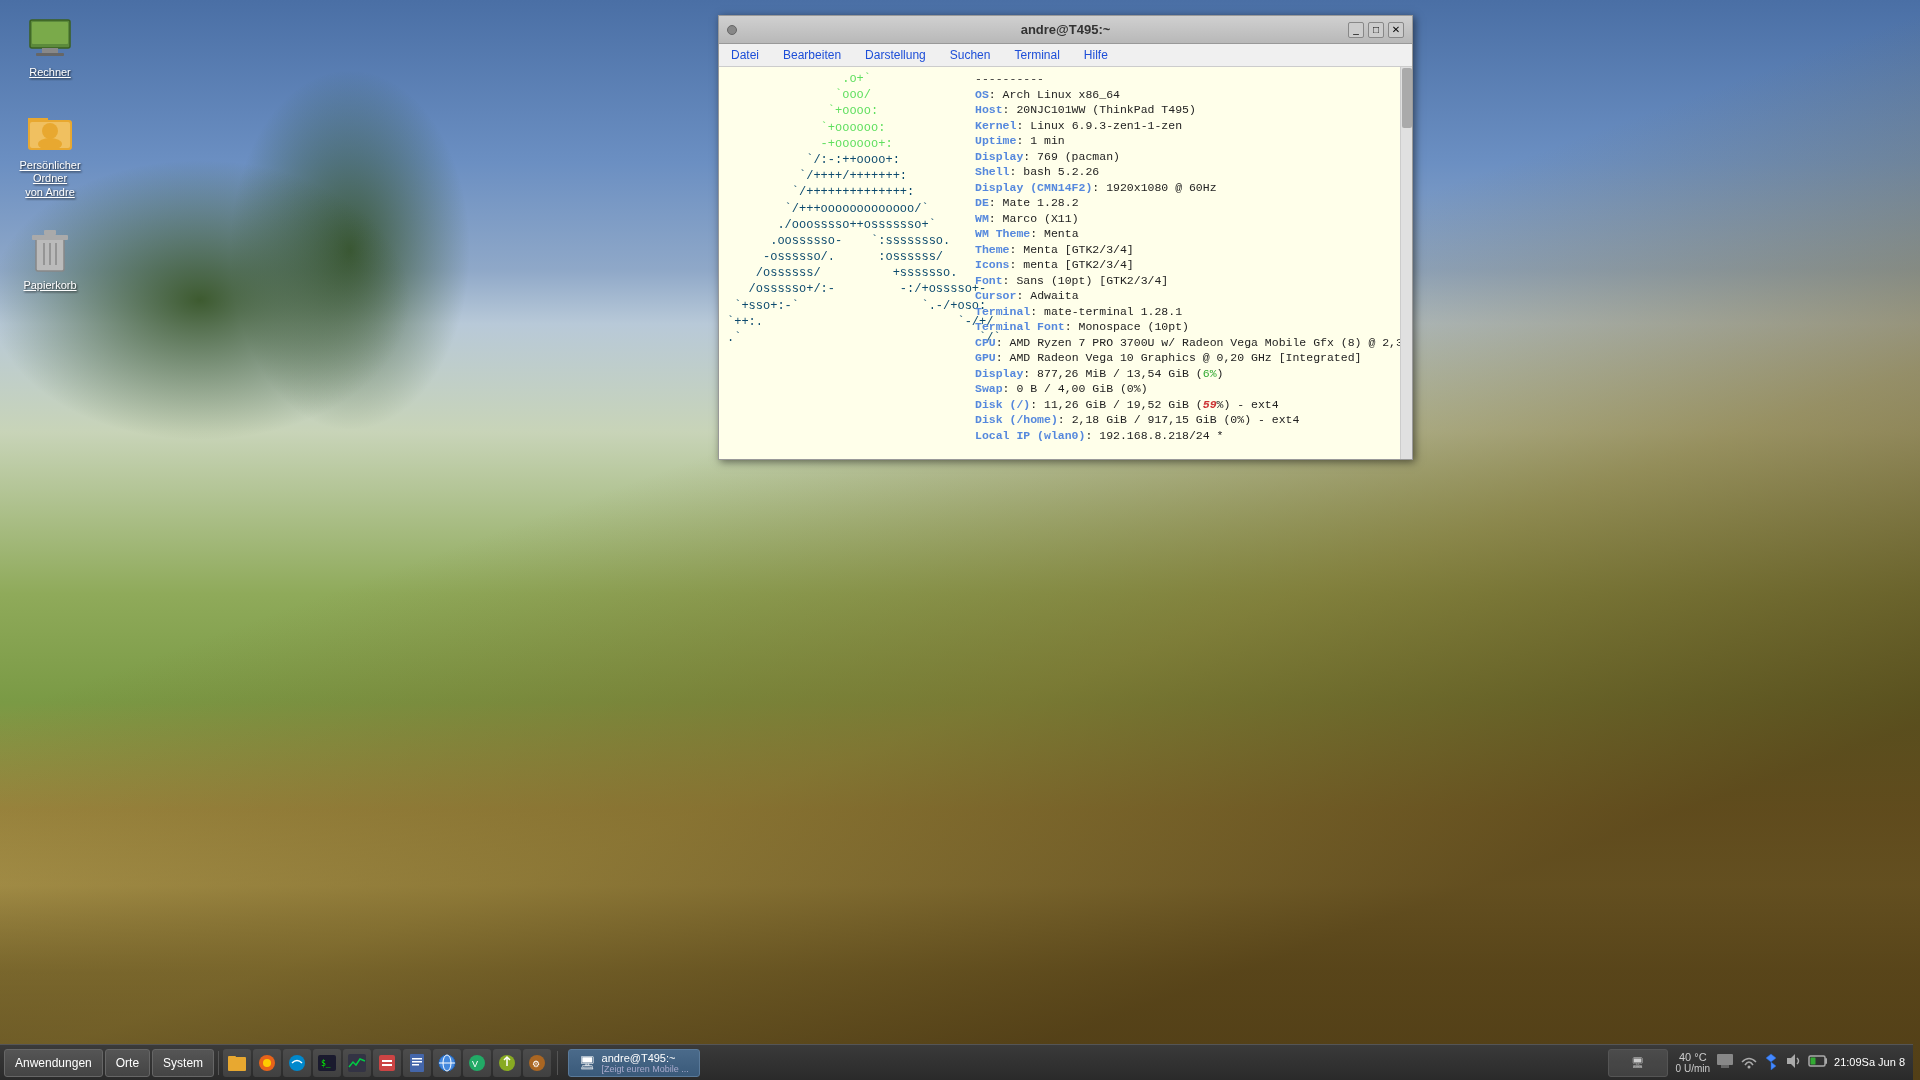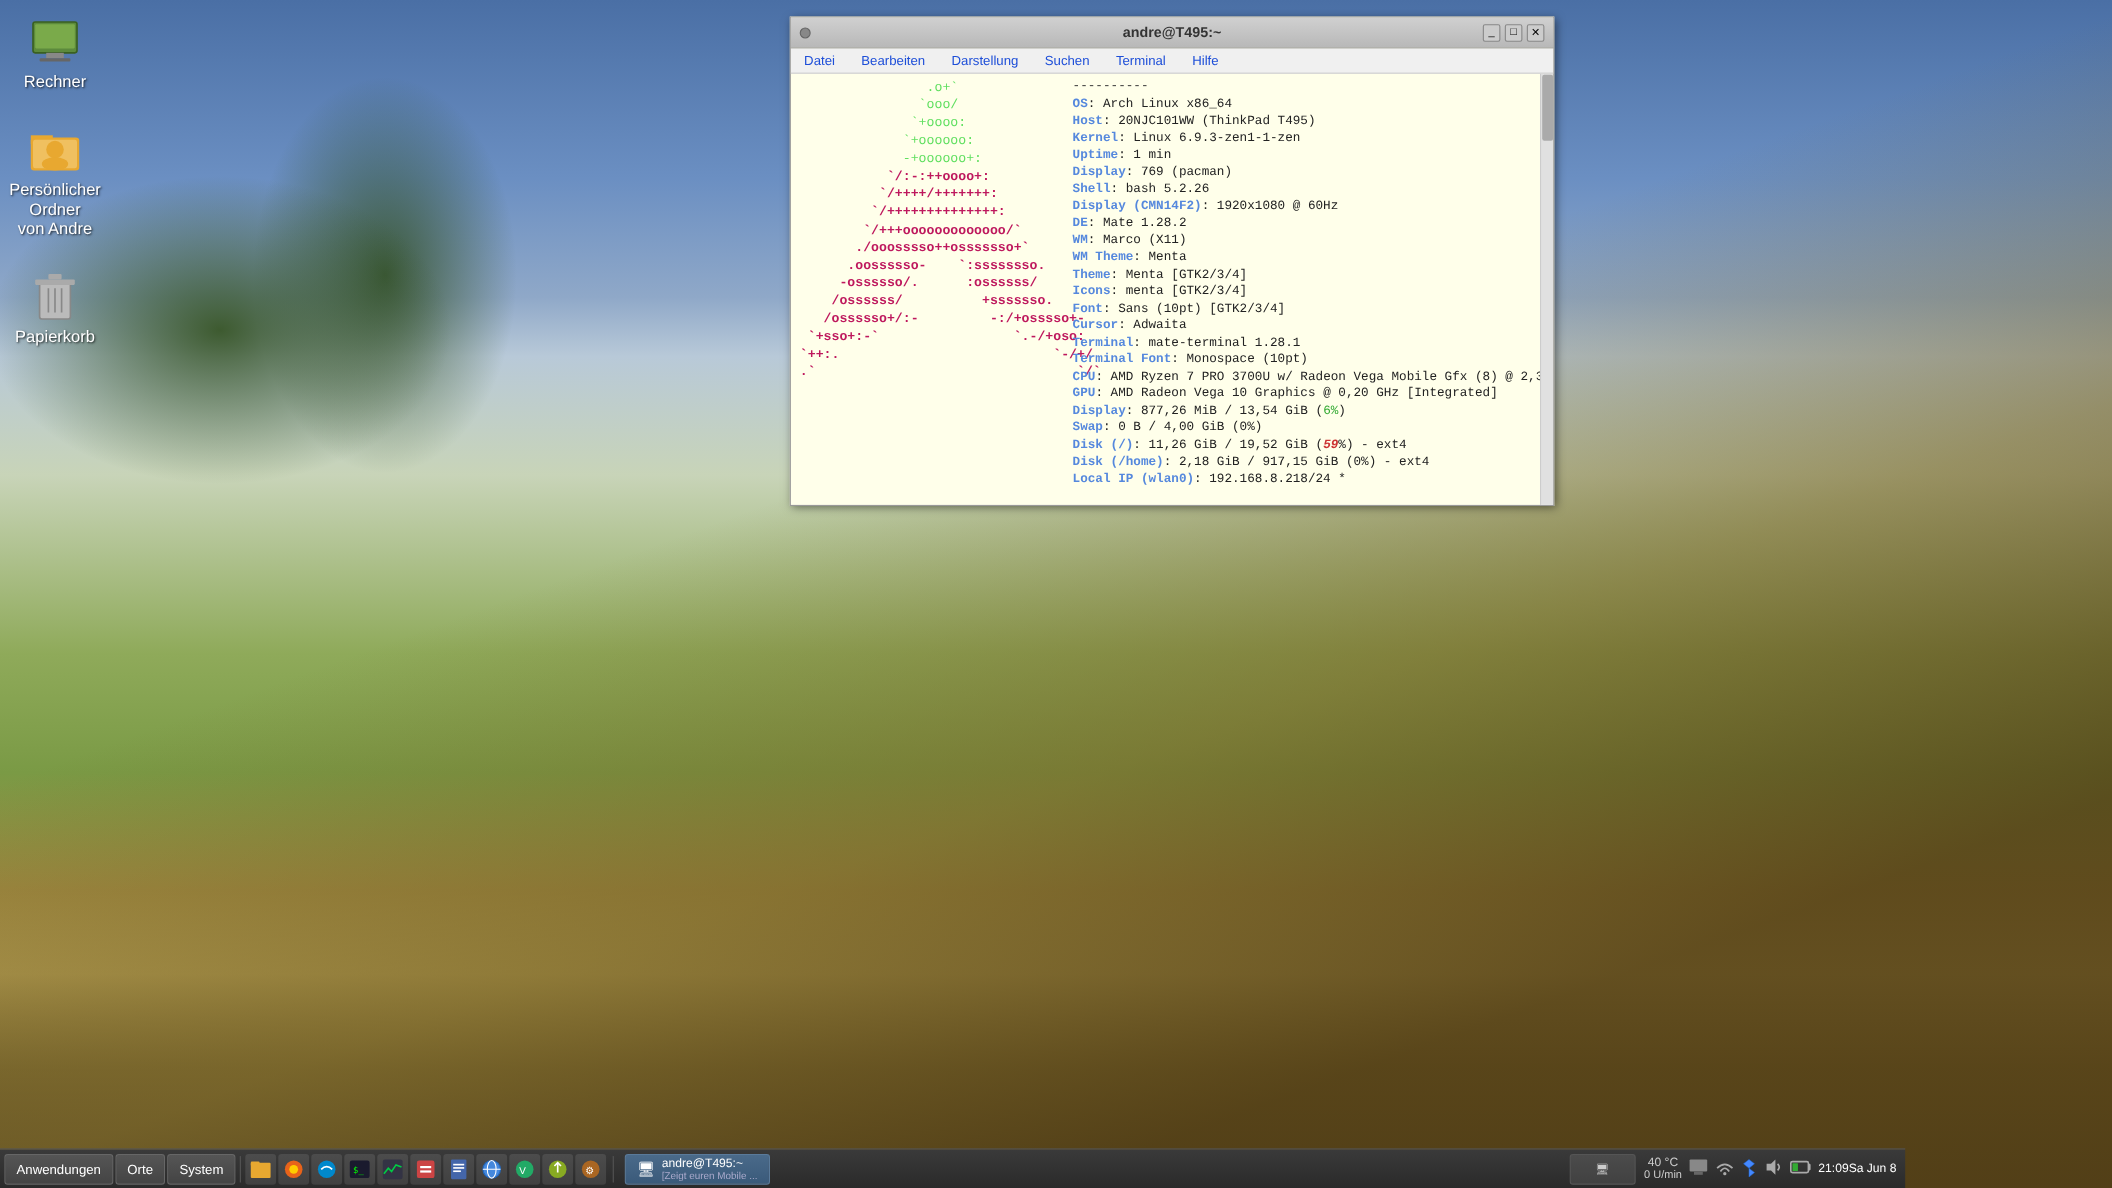--- a/index.html
+++ b/index.html
@@ -66,25 +66,26 @@
       width: 48px;
       height: 48px;
       display: flex;
       align-items: center;
       justify-content: center;
       font-size: 32px;
       margin-bottom: 4px;
     }
 
     .icon-label {
-      font-size: 15px;
+      font-size: 11px;
       color: white;
       text-align: center;
       text-shadow: 1px 1px 2px rgba(0,0,0,0.8);
       line-height: 1.2;
+      text-decoration: underline;
     }
 
     
     #terminal-window {
       position: absolute;
       top: 15px;
       left: 718px;
       width: 695px;
       height: 445px;
       background: #ffffea;
@@ -232,21 +233,21 @@
     @keyframes blink {
       0%, 50% { opacity: 1; }
       51%, 100% { opacity: 0; }
     }
 
     
     #taskbar {
       position: absolute;
       bottom: 0;
       left: 0;
-      width: 1732px;
+      width: 1913px;
       height: 36px;
       background: linear-gradient(180deg, #3a3a3a 0%, #2a2a2a 100%);
       display: flex;
       align-items: center;
       border-top: 1px solid #555;
     }
 
     .taskbar-left {
       display: flex;
       align-items: center;
@@ -357,21 +358,21 @@
     }
 
     .power-display {
       color: #ccc;
       font-size: 10px;
     }
 
     
     .art-line { display: block; white-space: pre; }
     .art-green { color: #5fdf5f; }
-    .art-cyan { color: #be185d; font-weight: bold; }
+    .art-cyan { color: #0c4a6e; }
 
     .right-info-line { display: block; white-space: pre; }
 
     
     .c-blue { color: #5588dd; }
     .c-red { color: #cc3333; font-weight: bold; font-style: italic; }
     .c-green { color: #33aa33; }
     .c-normal { color: #222; }
     .c-bold { font-weight: bold; }
   </style>

